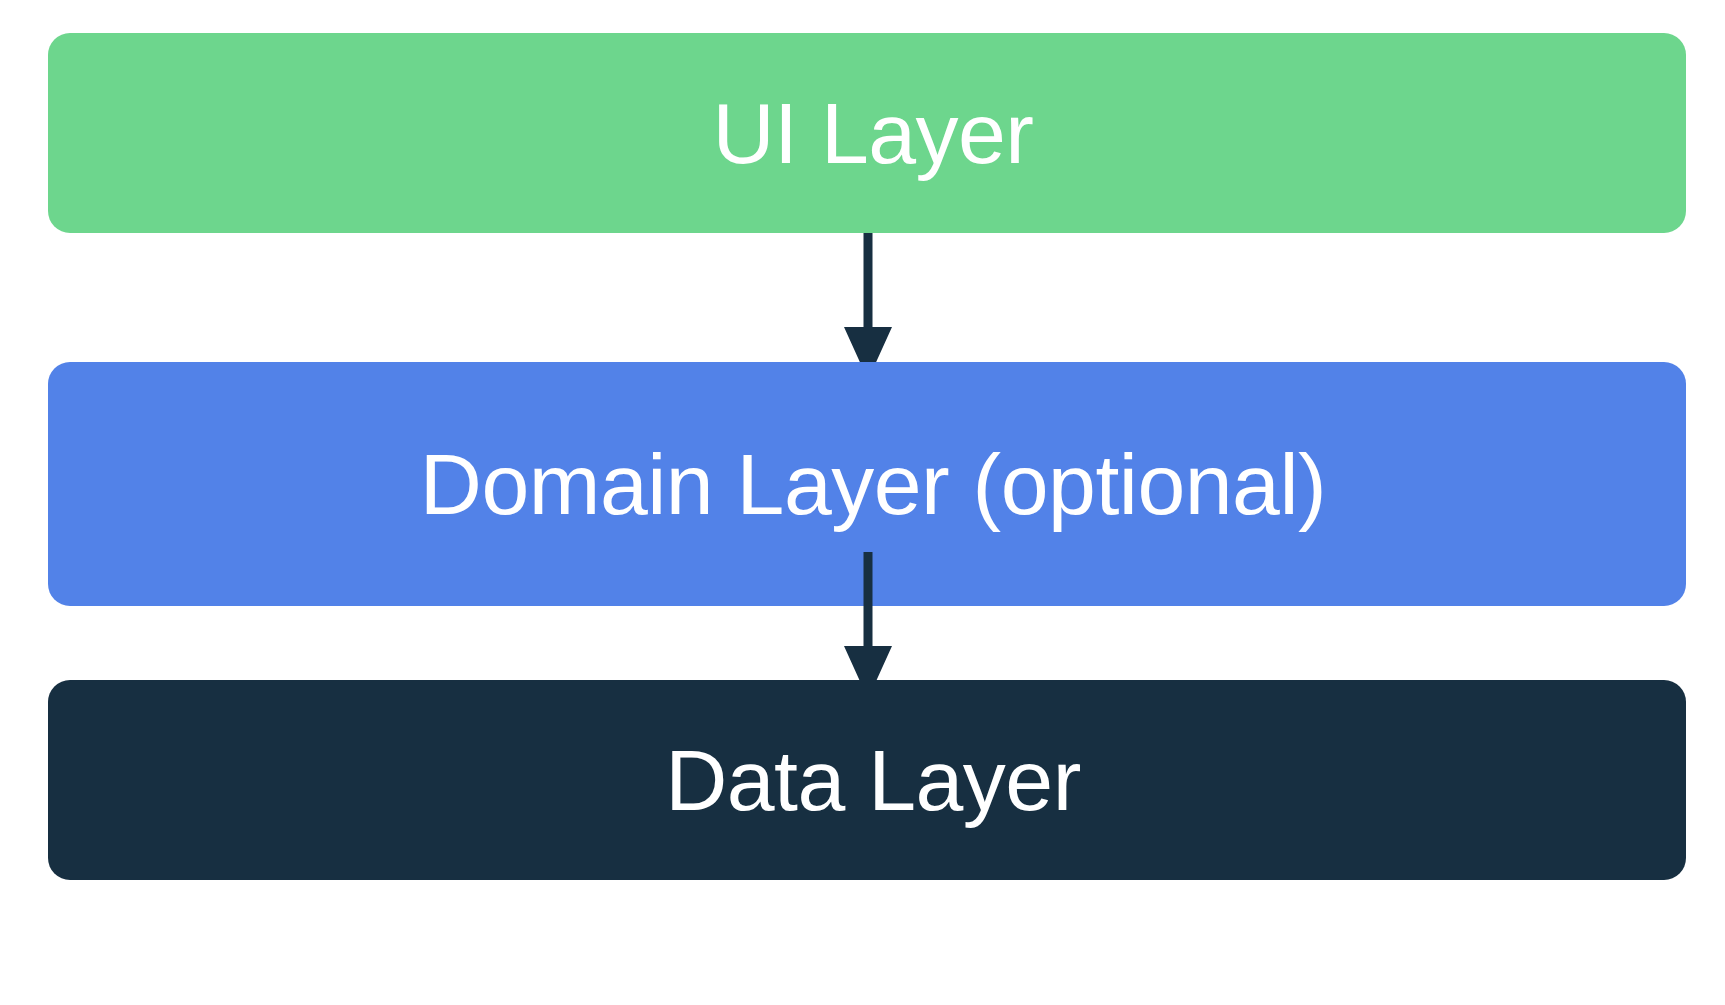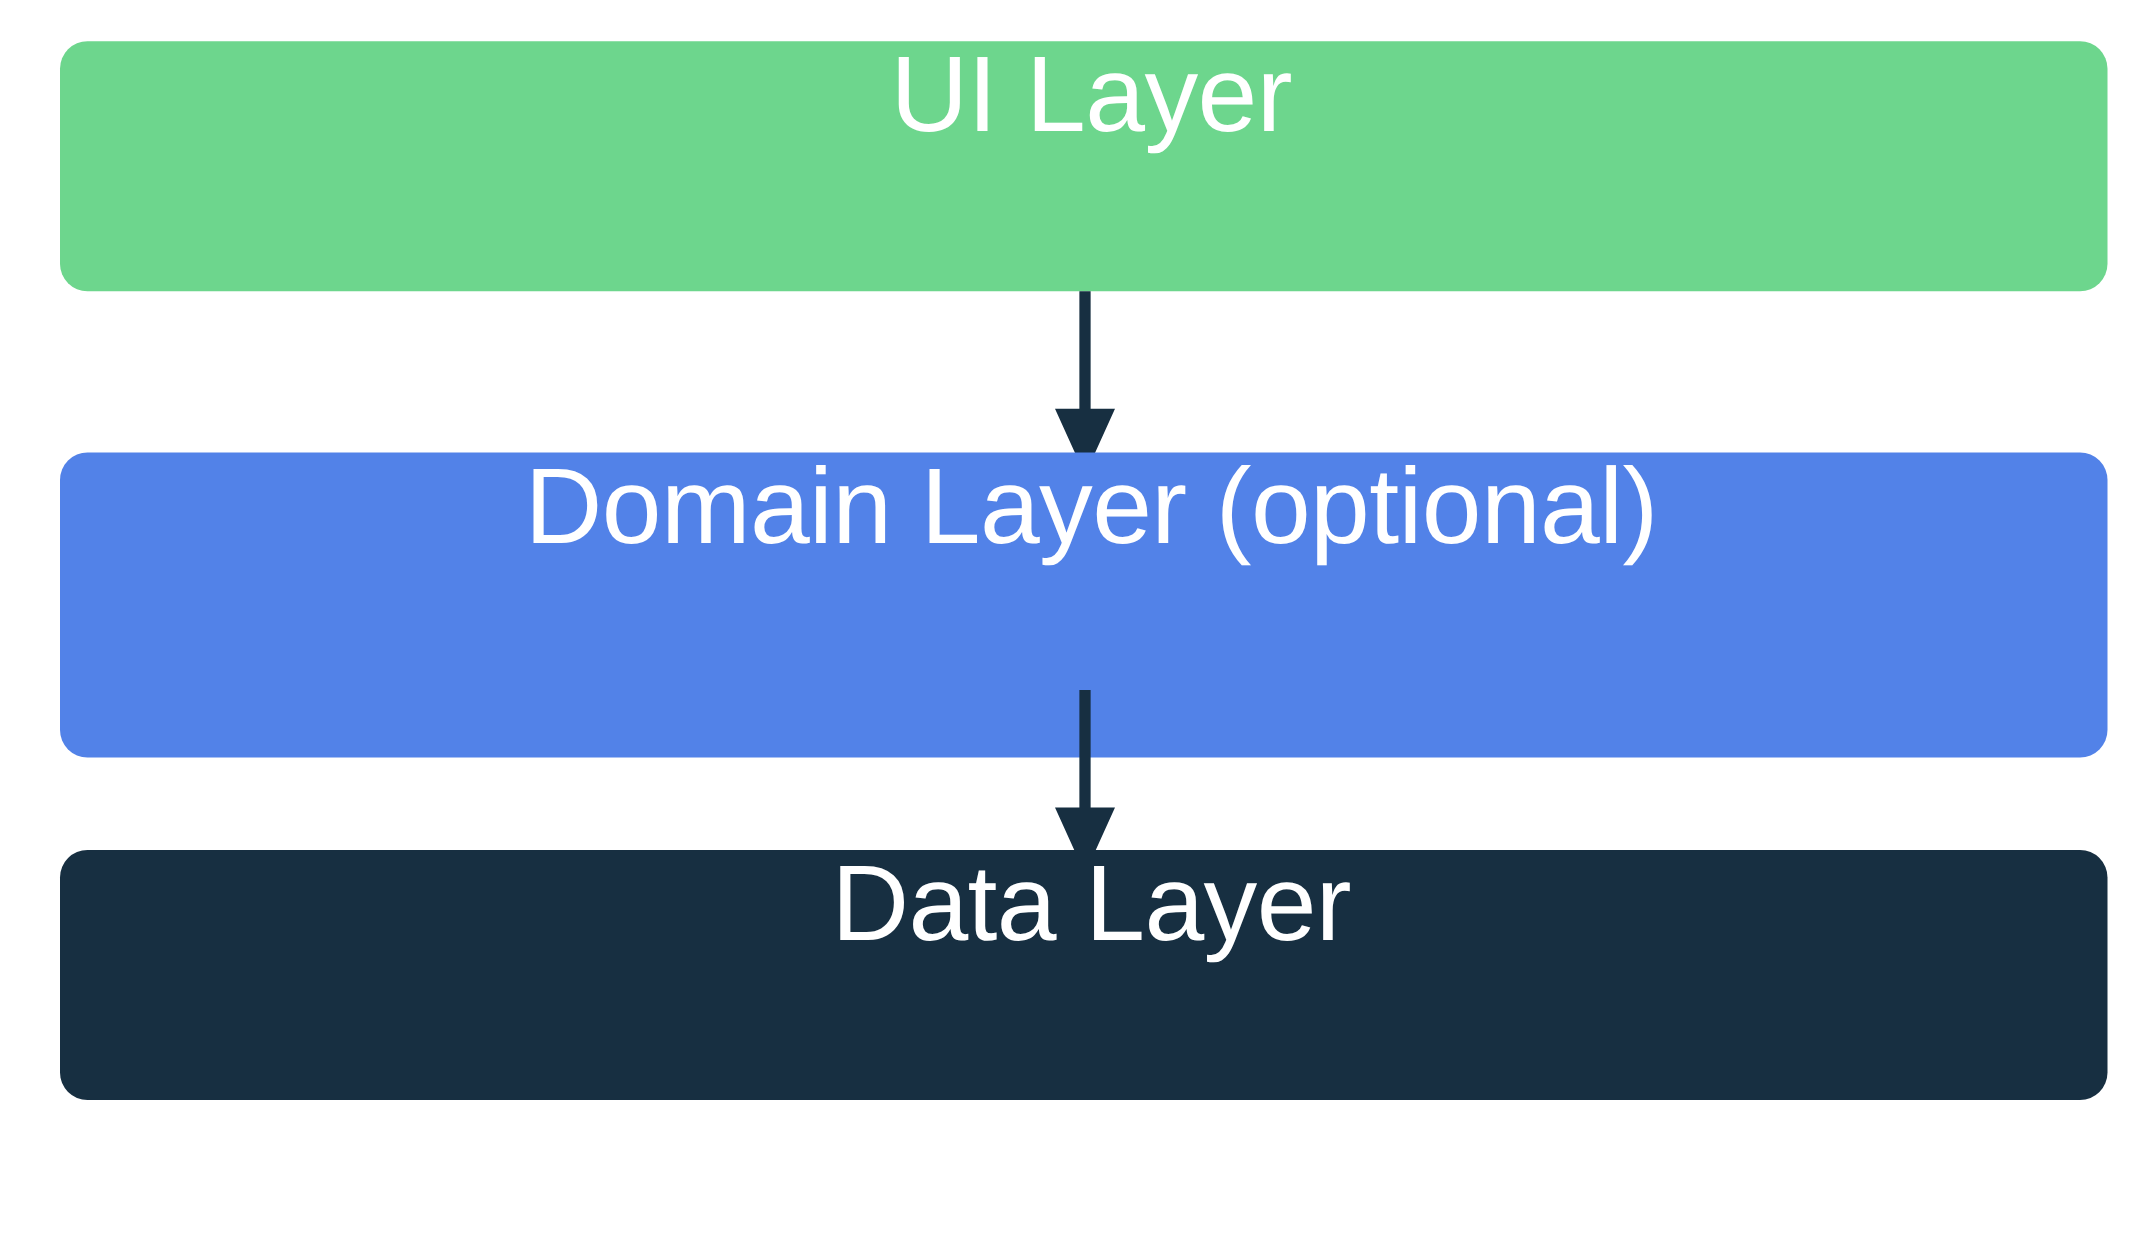--- a/index.html
+++ b/index.html
@@ -19,20 +19,21 @@
   }
 
   
   .layer-box {
     position: absolute;
     left: 48px;
     width: 1638px;
     border-radius: 22px;
     box-sizing: border-box;
     display: flex;
+    align-items: center;
     justify-content: center;
     padding-left: 12px;
   }
 
   .layer-label {
     color: #ffffff;
     font-family: "Liberation Sans", sans-serif;
     font-weight: 300;
     letter-spacing: -0.5px;
     line-height: 1;

